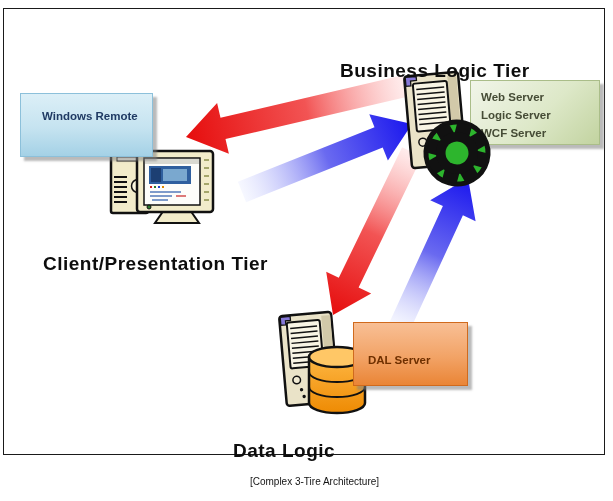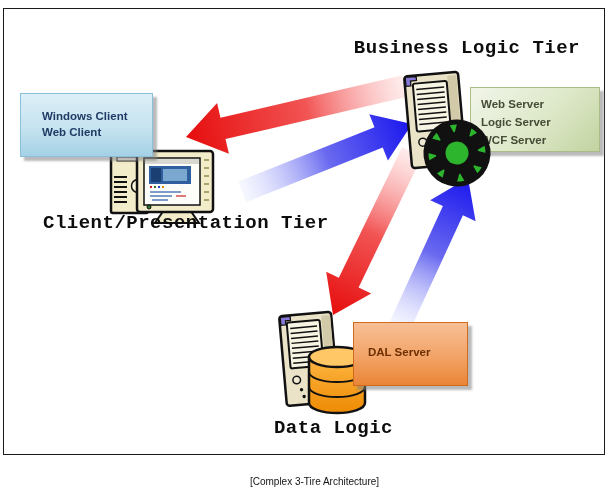--- a/index.html
+++ b/index.html
@@ -7,49 +7,49 @@
     width:613px;height:501px;position:relative;background:#ffffff;
     font-family:"Liberation Sans", sans-serif;overflow:hidden;
   }
   .frame{
     position:absolute;left:3px;top:8px;width:602px;height:447px;
     border:1.5px solid #1a1a1a;background:#ffffff;box-sizing:border-box;
   }
   svg.layer{position:absolute;left:0;top:0;width:613px;height:501px;pointer-events:none;}
 
   .tier-title{
-    position:absolute;text-align:right;white-space:nowrap;
-    font-family:Liberation Mono, monospace;font-weight:bold;
-    font-size:19px;color:#0d0d0d;letter-spacing:0.5px;
+    position:absolute;text-align:left;white-space:nowrap;
+    font-family:Liberation Sans, sans-serif;font-weight:bold;
+    font-size:19px;color:#0d0d0d;letter-spacing:0.5px;margin-top:23px;
   }
   .title-business{left:340px;top:37px;width:240px;}
-  .title-client{left:43px;top:212px;width:260px;}
+  .title-client{left:43px;top:230px;width:260px;}
   .title-data{left:233px;top:417px;width:160px;}
 
   .callout{
     position:absolute;box-sizing:border-box;
     font-weight:bold;font-size:11.5px;line-height:17px;
     box-shadow:4px 4px 2px rgba(130,130,130,0.55);
   }
   .callout span{display:block;white-space:nowrap;}
   .callout-client{
     left:20px;top:93px;width:133px;height:64px;
     padding:14px 0 0 21px;
     background:linear-gradient(180deg,#dceff7 0%,#c5e3f0 55%,#a4d1e6 100%);
     border:1px solid #8cc0da;color:#1f3a63;line-height:16px;
   }
   .callout-business{
-    left:470px;top:87px;width:130px;height:65px;
+    left:470px;top:80px;width:130px;height:65px;
     padding:7px 0 16px 10px;
     background:linear-gradient(135deg,#f1f5e9 0%,#dde8c8 55%,#c2d3a0 100%);
     border:1px solid #aabd89;color:#464c36;line-height:18px;
   }
   .callout-data{
     left:353px;top:322px;width:115px;height:64px;
-    padding:20px 0 0 14px;
+    padding:28px 0 0 14px;
     background:linear-gradient(180deg,#f8bf95 0%,#f2a366 55%,#ea8536 100%);
     border:1.5px solid #d06a1d;color:#6f3000;line-height:18px;
   }
 
   .caption{
     position:absolute;left:8px;top:476px;width:613px;text-align:center;
     font-size:10px;color:#141414;
   }
 </style>
 </head>
@@ -172,22 +172,21 @@
 
   <g>
     <path d="M309,357 v46 a28,10 0 0 0 56,0 v-46" fill="url(#dbGrad)" stroke="#111" stroke-width="2.5"></path>
     <path d="M309,372 a28,10 0 0 0 56,0" fill="none" stroke="#111" stroke-width="2"></path>
     <path d="M309,387 a28,10 0 0 0 56,0" fill="none" stroke="#111" stroke-width="2"></path>
     <ellipse cx="337" cy="357" rx="28" ry="10" fill="#ffc766" stroke="#111" stroke-width="2.5"></ellipse>
   </g>
 </svg>
 
 <div class="callout callout-client">
-  <span>Windows Client</span>
-  <span>Web Client</span>
+  <span>Windows Remote</span>
 </div>
 
 <div class="callout callout-business">
   <span>Web Server</span>
   <span>Logic Server</span>
   <span>WCF Server</span>
 </div>
 
 <div class="callout callout-data">
   <span>DAL Server</span>

